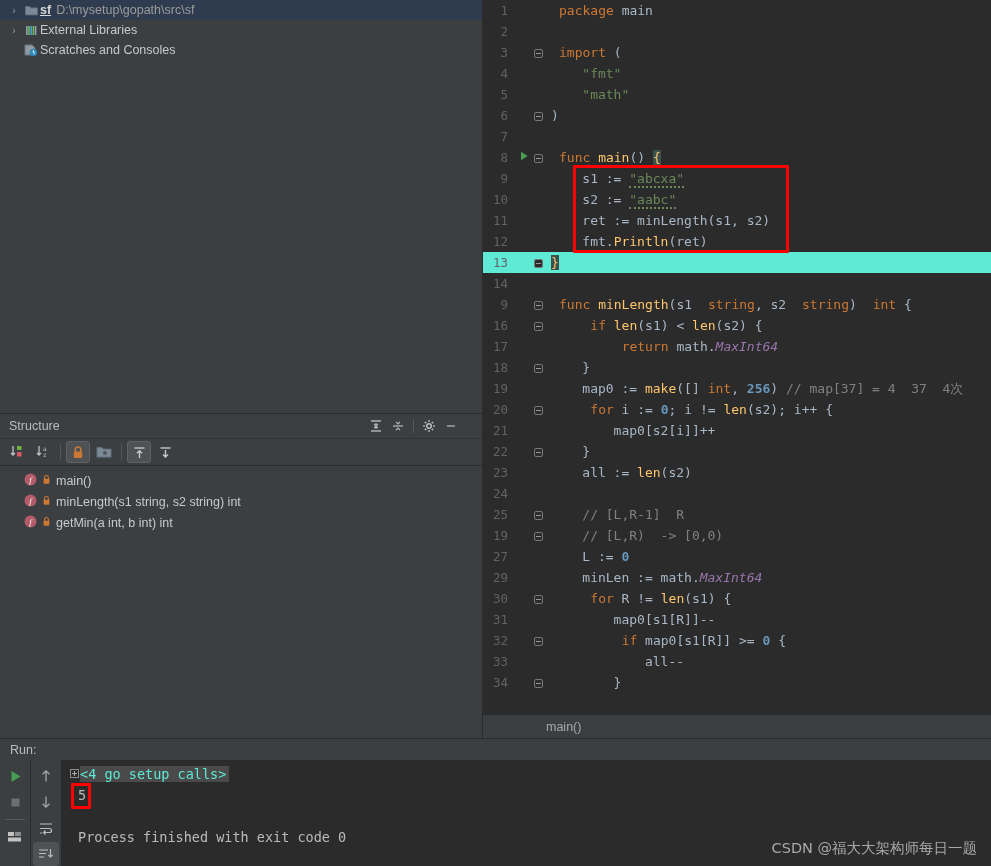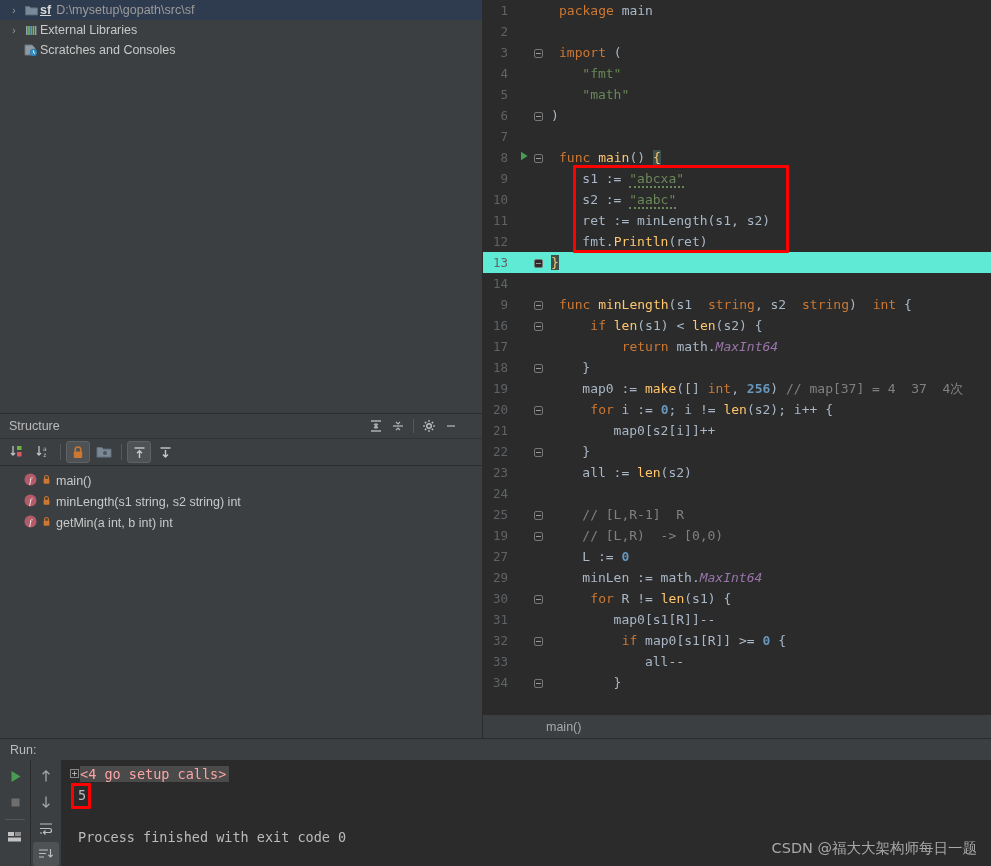--- a/index.html
+++ b/index.html
@@ -167,21 +167,21 @@
     font-family: "DejaVu Sans Mono", monospace; font-size: 13.5px;
     color: #bbbbbb; padding-top: 3px; overflow: hidden;
   }
   .con-line { height: 21px; display: flex; align-items: center; padding-left: 8px; white-space: pre; }
   .fold-box {
     display: inline-block; width: 9px; height: 9px; border: 1px solid #8a8a8a;
     position: relative; margin-right: 1px; vertical-align: middle;
   }
   .fold-box::before { content:""; position:absolute; left:1px; top:3px; width:5px; height:1px; background:#aaa; }
   .fold-box::after  { content:""; position:absolute; left:3px; top:1px; width:1px; height:5px; background:#aaa; }
-  .setup-calls { background: #4a4a4a; color: #fca5a5; padding-right: 3px; }
+  .setup-calls { background: #4a4a4a; color: #5eead4; padding-right: 3px; }
   .out5 { color: #bbbbbb; padding-left: 8px; }
   .watermark {
     position: absolute; right: 14px; bottom: 8px;
     font-size: 14.5px; color: #a8a8a8; font-family: "DejaVu Sans", sans-serif;
   }
 </style>
 </head>
 <body>
 
 <div class="app">

